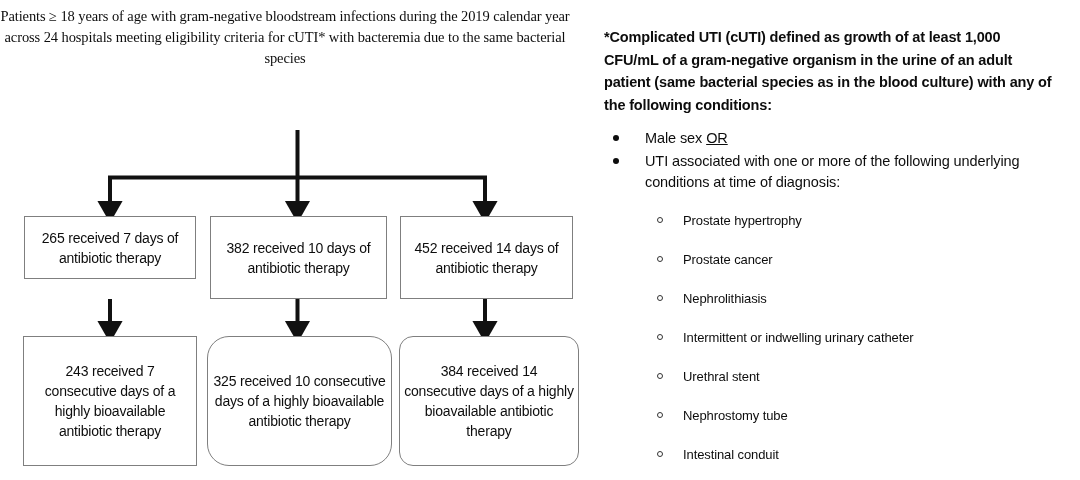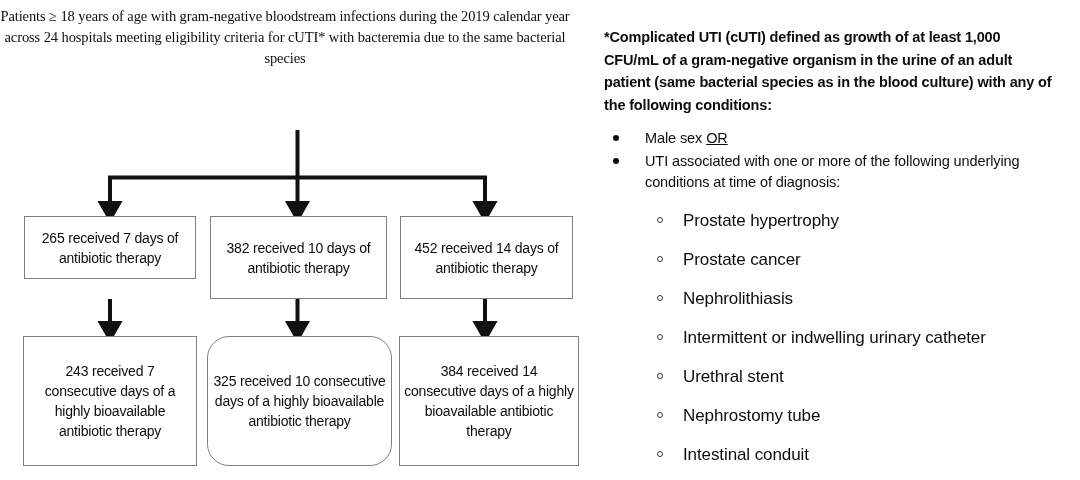--- a/index.html
+++ b/index.html
@@ -52,21 +52,21 @@
   }
 
   
   #box-7day   { left: 24px;  top: 216px; width: 172px; height: 63px; }
   #box-10day  { left: 210px; top: 216px; width: 177px; height: 83px; }
   #box-14day  { left: 400px; top: 216px; width: 173px; height: 83px; }
 
   
   #box-7day-consec  { left: 23px;  top: 336px; width: 174px; height: 130px; }
   #box-10day-consec { left: 207px; top: 336px; width: 185px; height: 130px; border-radius: 22px; }
-  #box-14day-consec { left: 399px; top: 336px; width: 180px; height: 130px; }
+  #box-14day-consec { left: 399px; top: 336px; width: 180px; height: 130px; border-radius: 14px; }
 
   
   #connectors {
     position: absolute;
     left: 0; top: 0;
     width: 600px; height: 480px;
     pointer-events: none;
   }
 
   
@@ -111,21 +111,21 @@
   .underline-or { text-decoration: underline; }
 
   ul.level2 {
     list-style: none;
     margin: 2px 0 0 0;
     padding: 0;
   }
   ul.level2 > li {
     position: relative;
     padding-left: 38px;
-    font-size: 17px;
+    font-size: 13px;
     line-height: 23px;
     letter-spacing: -0.1px;
     margin-top: 16px;
   }
   ul.level2 > li > .bullet-circle {
     position: absolute;
     left: 12px;
     top: 8px;
     width: 6px;
     height: 6px;

